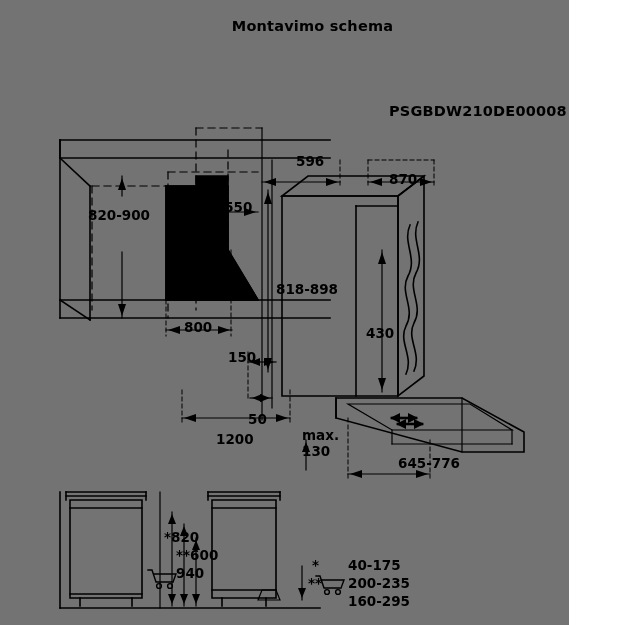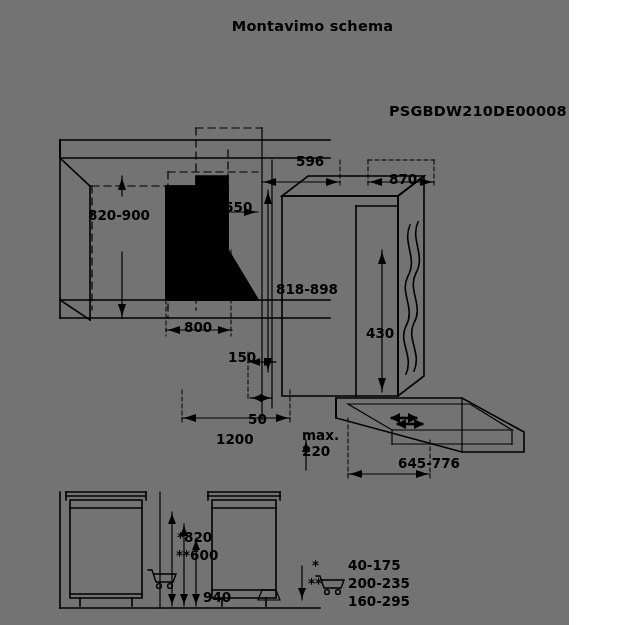--- a/index.html
+++ b/index.html
@@ -244,26 +244,26 @@
   <div class="dimlabel" style="left:186px; top:200px;">min. 550</div>
   <div class="dimlabel" style="left:184px; top:320px;">800</div>
   <div class="dimlabel" style="left:296px; top:154px;">596</div>
   <div class="dimlabel" style="left:389px; top:172px;">870</div>
   <div class="dimlabel" style="left:276px; top:282px;">818-898</div>
   <div class="dimlabel" style="left:366px; top:326px;">430</div>
   <div class="dimlabel" style="left:228px; top:350px;">150</div>
   <div class="dimlabel" style="left:248px; top:404px;margin-top:8px;">50</div>
   <div class="dimlabel" style="left:216px; top:432px;">1200</div>
   <div class="dimlabel" style="left:302px; top:428px;">max.</div>
-  <div class="dimlabel" style="left:302px; top:444px;">220</div>
+  <div class="dimlabel" style="left:302px; top:444px;">130</div>
   <div class="dimlabel" style="left:352px; top:456px;margin-left:46px;">645-776</div>
 
-  <div class="dimlabel" style="left:177px; top:530px;">*820</div>
+  <div class="dimlabel" style="left:164px; top:530px;">*820</div>
   <div class="dimlabel" style="left:176px; top:548px;">**600</div>
-  <div class="dimlabel" style="left:176px; top:590px;margin-left:27px;">940</div>
+  <div class="dimlabel" style="left:176px; top:566px;">940</div>
 
   <div class="legend" style="left:312px; top:558px;">*</div>
   <div class="legend" style="left:348px; top:558px;text-align:right;">40-175</div>
   <div class="legend" style="left:308px; top:576px;">**</div>
   <div class="legend" style="left:348px; top:576px;">200-235</div>
   <div class="legend" style="left:348px; top:594px;text-align:right;">160-295</div>
 
 </div>
 
 </body></html>

